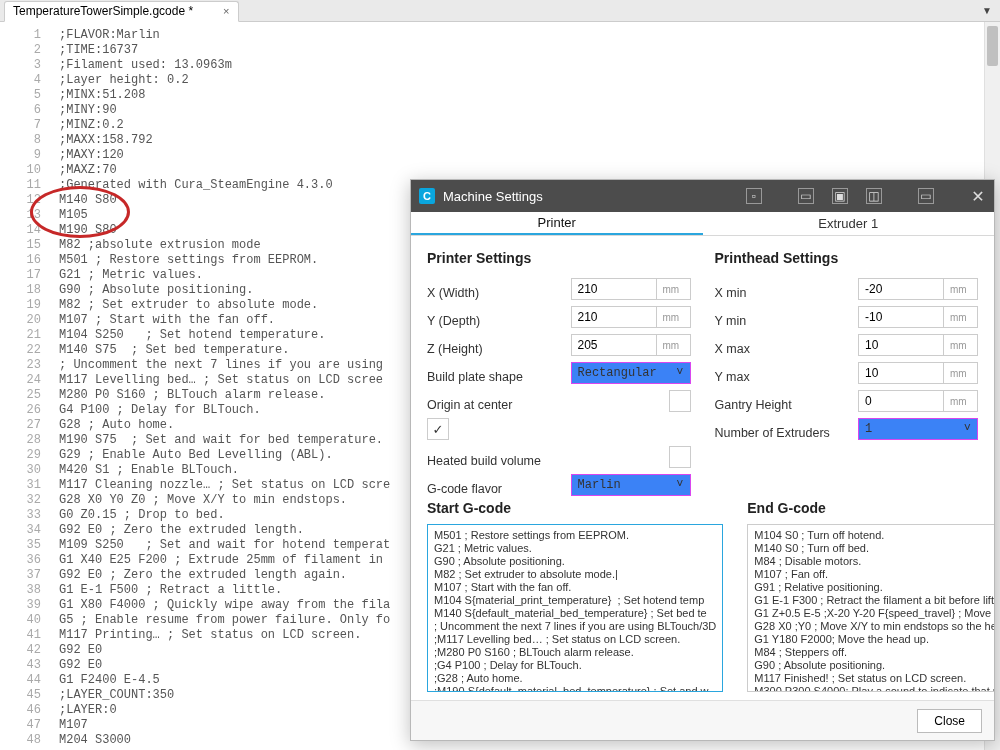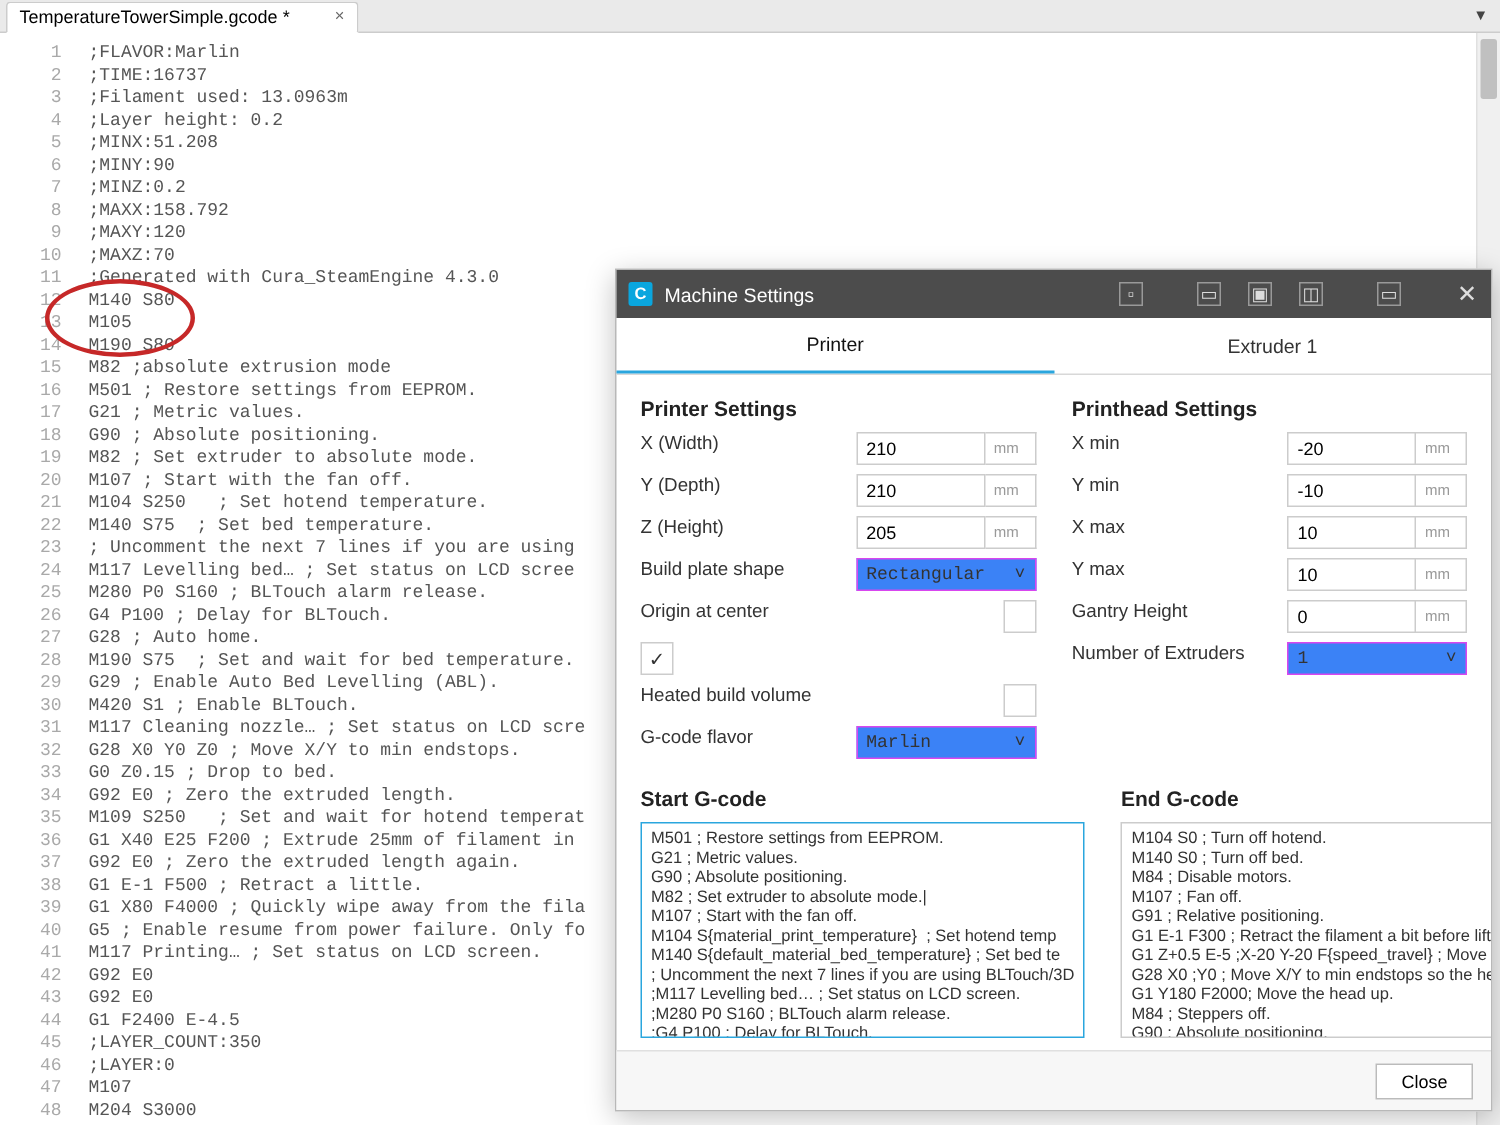--- a/index.html
+++ b/index.html
@@ -130,21 +130,21 @@
     align-items: center;
     color: #ddd;
     font-size: 12px;
   }
   .dlg-title .wincontrols span { display:inline-flex; align-items:center; justify-content:center; width:16px; height:16px; border:1px solid #999;}
   .dlg-title .wincontrols .sep { border:none; width:0; }
   .dlg-title .winclose { margin-left:18px; font-size:16px; border:none !important; }
   .dlg-tabs {
     display: flex;
     border-bottom: 1px solid #d8d8d8;
-    height: 38px;
+    height: 24px;
   }
   .dlg-tab {
     flex: 1;
     display:flex; align-items:center; justify-content:center;
     font-size: 13px; color:#333;
   }
   .dlg-tab.active { border-bottom: 2px solid #2aa6de; color:#111; font-weight:500;}
   .dlg-body {
     flex: 1;
     padding: 12px 16px 8px 16px;
@@ -158,21 +158,21 @@
   }
   .col { flex:1; }
   .section-h {
     font-weight: 600;
     font-size: 14px;
     color: #222;
     margin: 2px 0 8px 0;
   }
   .field-row {
     display: flex;
-    align-items: flex-start;
+    align-items: flex-end;
     height: 26px;
     margin-bottom: 2px;
     font-size: 12.5px;
     color: #333;
   }
   .field-row .lbl { flex: 1; }
   .field-row .inp {
     width: 86px; height: 22px;
     border: 1px solid #ccc;
     padding: 0 6px;
@@ -195,21 +195,21 @@
     display:flex; align-items:center; justify-content:space-between;
     padding: 0 6px; font-size:12px; background:#3b82f6;font-family:Liberation Mono, monospace;
   }
   .field-row .chk {
     width: 22px; height: 22px;
     border: 1px solid #ccc;
     display:flex; align-items:center; justify-content:center;
     font-size: 13px; color:#333; background:#fff;
   }
   .gcode-cols {
-    display:flex; gap:24px; margin-top: 10px;
+    display:flex; gap:24px; 
     flex:1; min-height:0;
   }
   .gcode-col { flex:1; display:flex; flex-direction:column; min-height:0;}
   .gcode-box {
     flex:1;
     border: 1px solid #2aa6de;
     background: #fff;
     font-family: Arial, sans-serif;
     font-size: 11px;
     color: #333;

